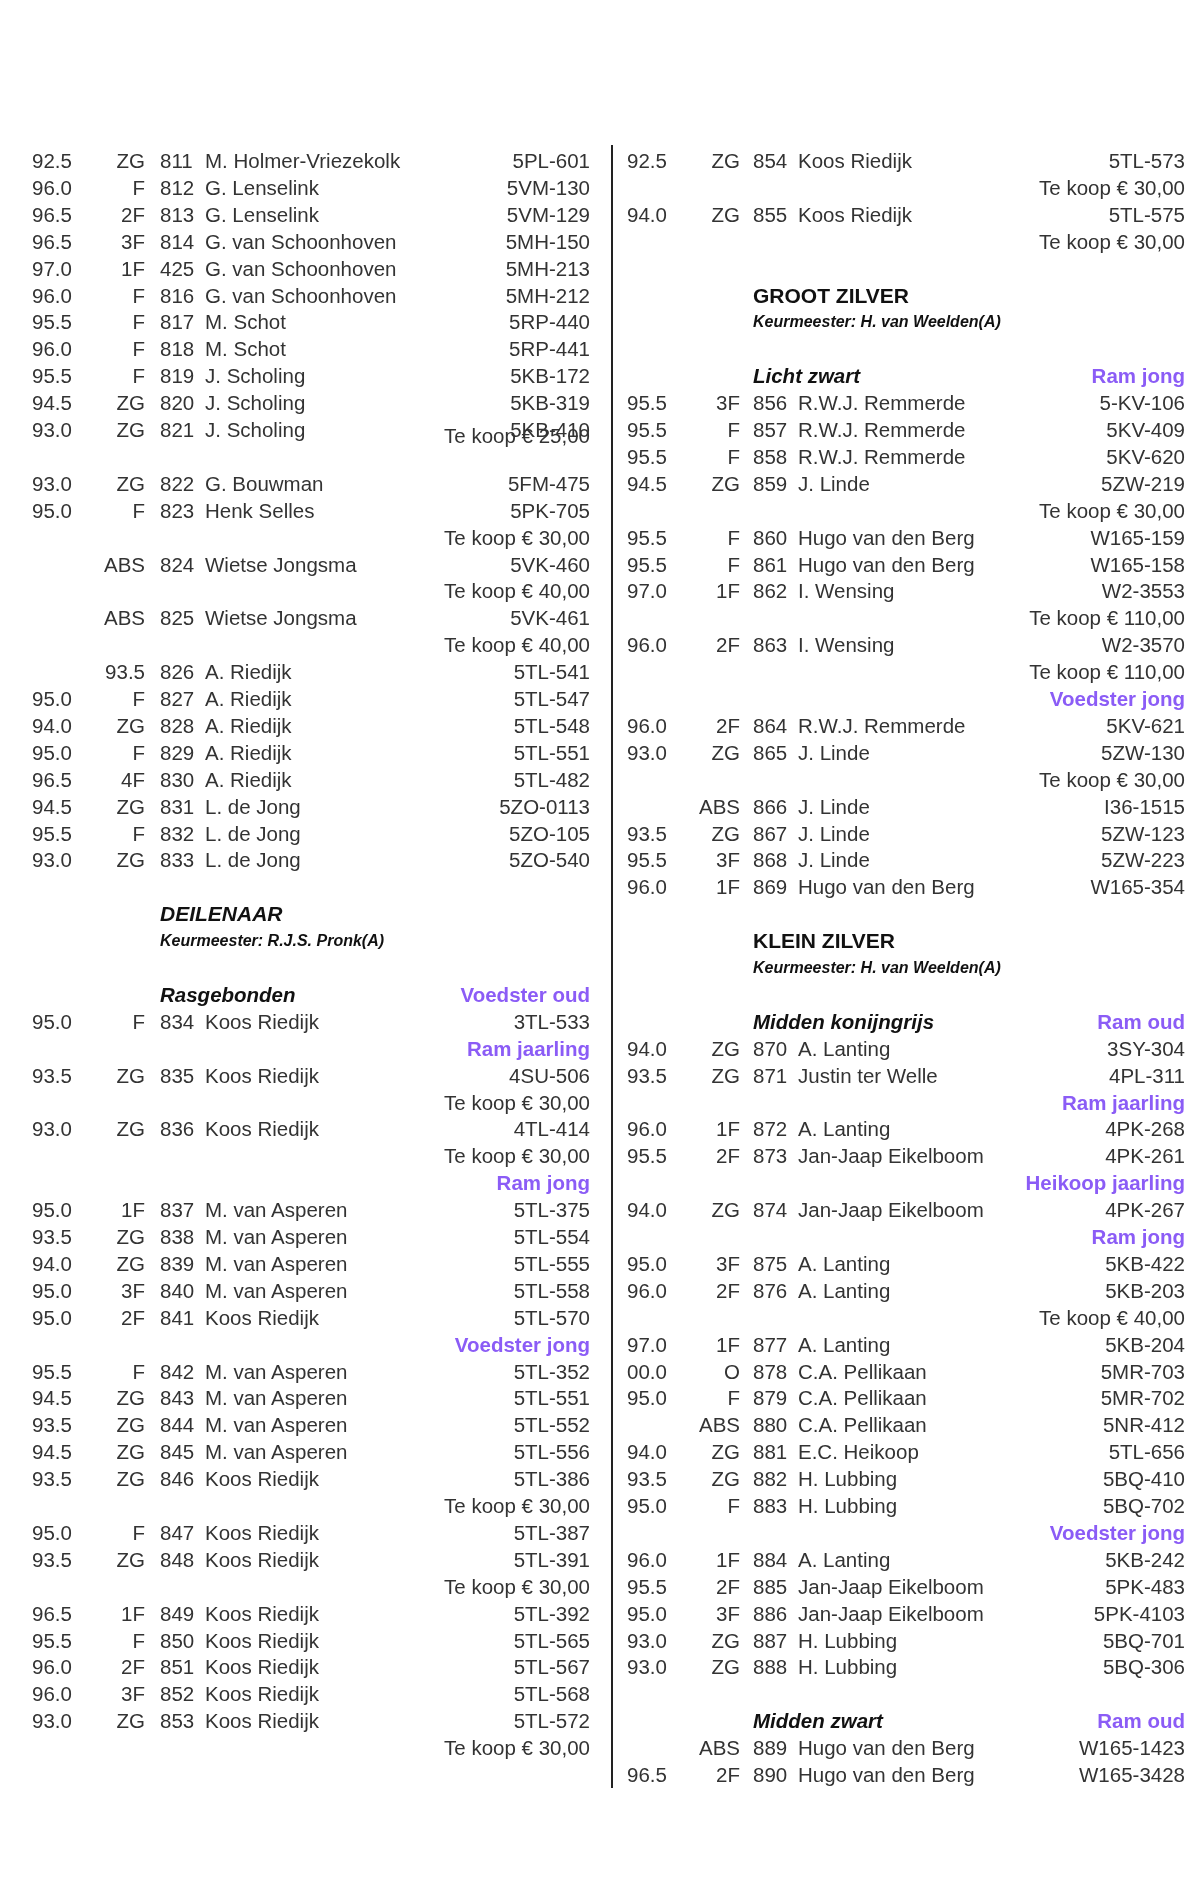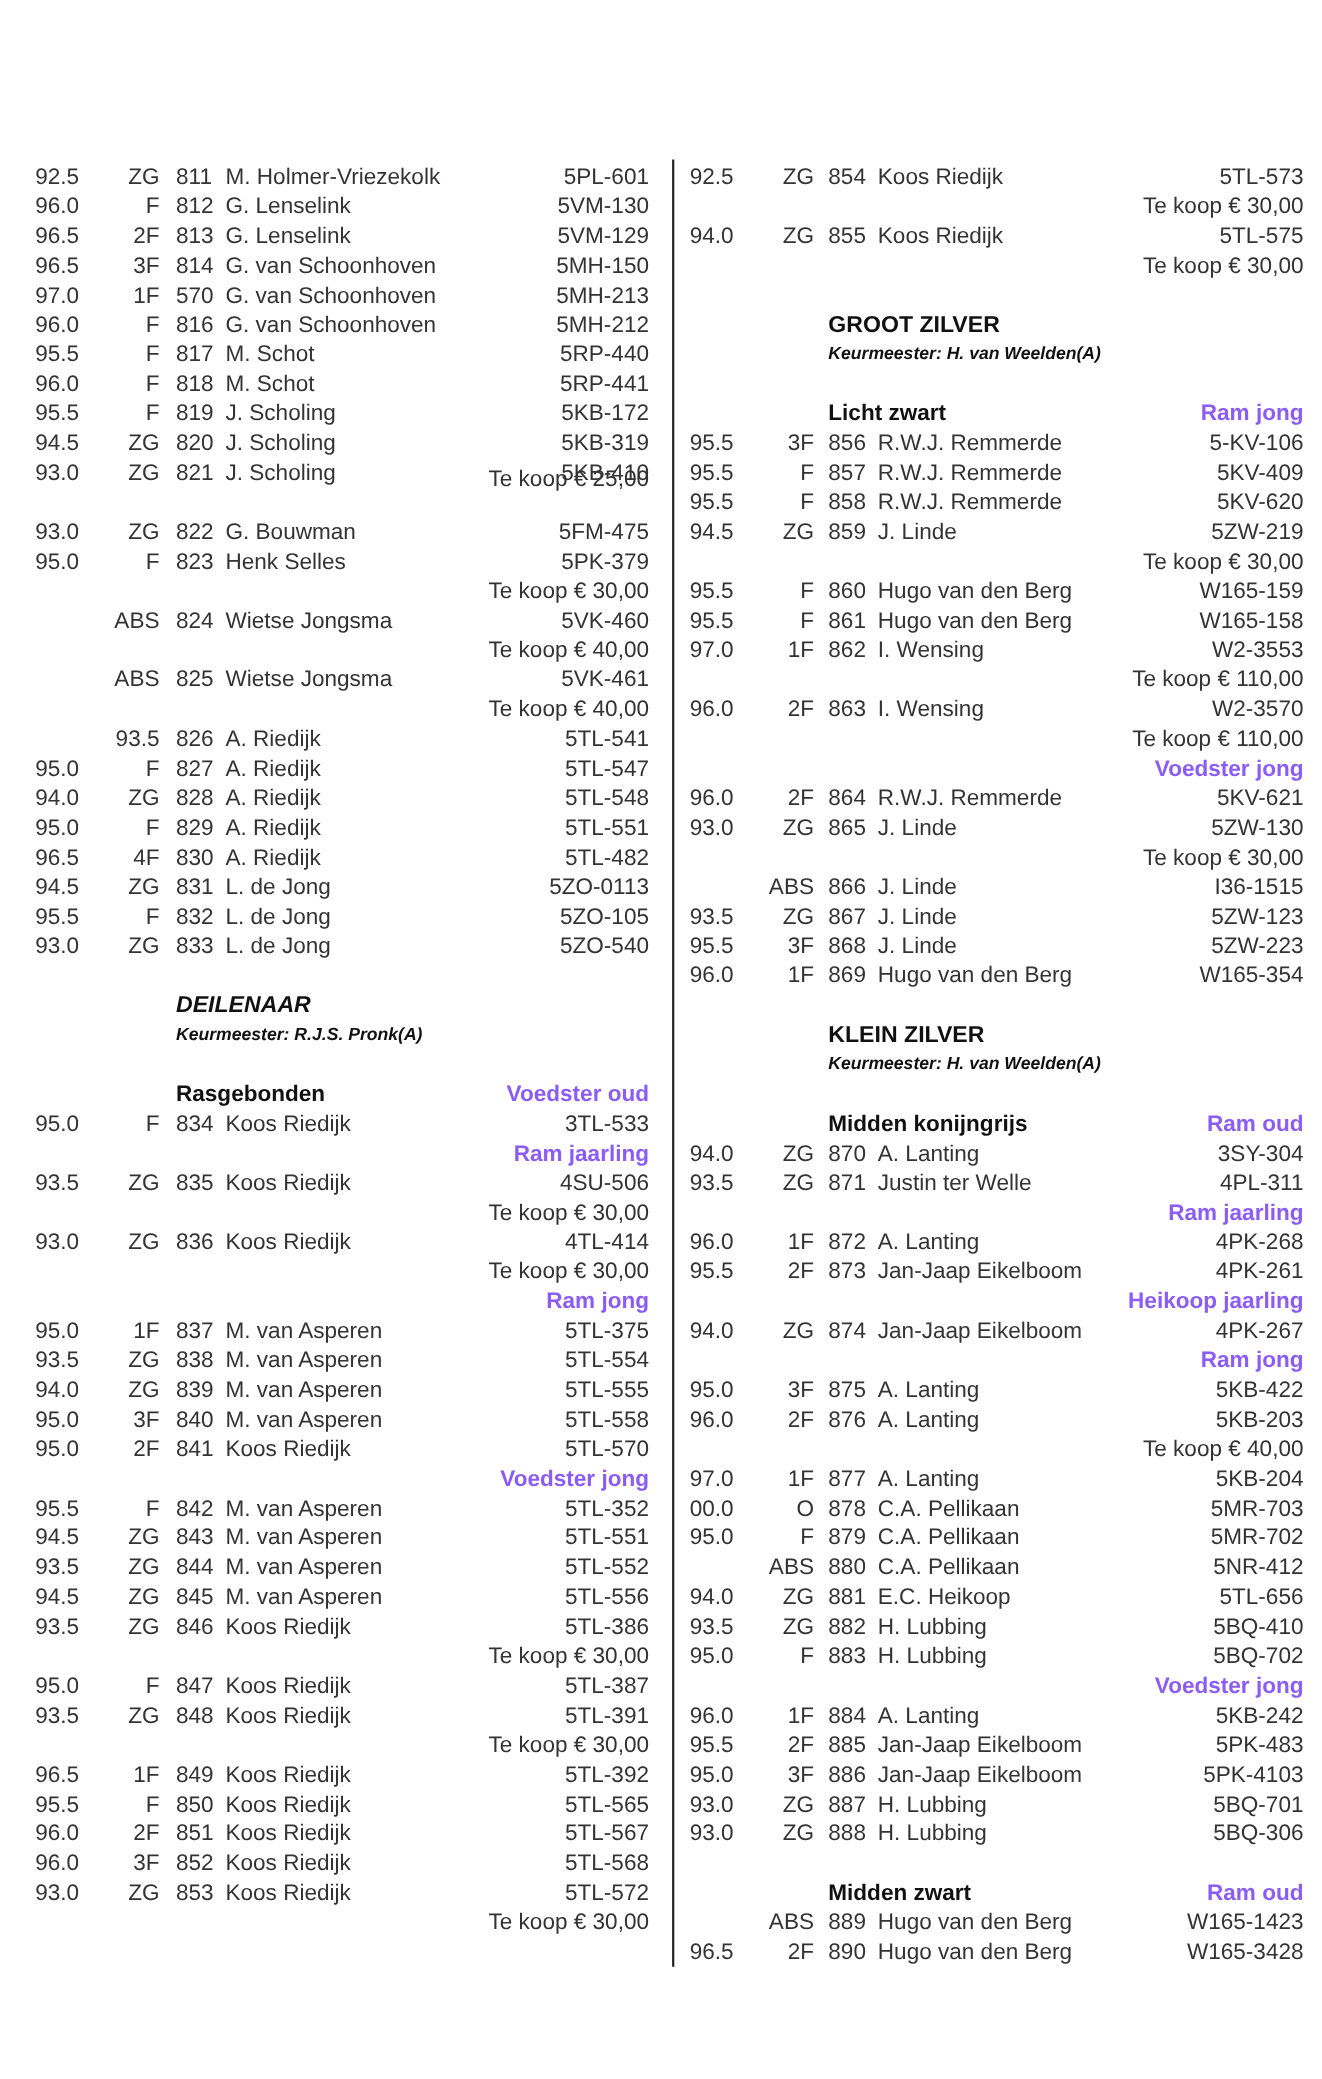--- a/index.html
+++ b/index.html
@@ -23,21 +23,21 @@
   .col-left .reg { right: 20px; }
   .col-right .score { left: 13px; }
   .col-right .pred { right: 462px; }
   .col-right .entry-no { left: 139px; }
   .col-right .owner { left: 184px; }
   .col-right .reg { right: 17px; }
   .section-title { position: absolute; font-weight: bold; color: #111; font-size: 21px; }
   .col-left .section-title, .col-left .judge, .col-left .breed { left: 160px; }
   .col-right .section-title, .col-right .judge, .col-right .breed { left: 139px; }
   .judge { position: absolute; font-weight: bold; font-style: italic; color: #111; font-size: 16px; }
-  .breed { position: absolute; font-weight: bold; color: #111; }
+  .breed { position: absolute; font-weight: bold; font-style: italic; color: #111; }
   .cls { position: absolute; font-weight: bold; color: #8b5cf6; text-align: right; }
   .col-left .cls { right: 20px; }
   .col-right .cls { right: 17px; }
   .price { position: absolute; text-align: right; }
   .col-left .price { right: 20px; }
   .col-right .price { right: 17px; }
 </style>
 </head>
 <body>
 
@@ -67,21 +67,21 @@
       <div class="line" style="top: 227.7px;">
         <span class="score">96.5</span>
         <span class="pred">3F</span>
         <span class="entry-no">814</span>
         <span class="owner">G. van Schoonhoven</span>
         <span class="reg">5MH-150</span>
       </div>
       <div class="line" style="top: 254.6px;">
         <span class="score">97.0</span>
         <span class="pred">1F</span>
-        <span class="entry-no">570</span>
+        <span class="entry-no">425</span>
         <span class="owner">G. van Schoonhoven</span>
         <span class="reg">5MH-213</span>
       </div>
       <div class="line" style="top: 281.5px;">
         <span class="score">96.0</span>
         <span class="pred">F</span>
         <span class="entry-no">816</span>
         <span class="owner">G. van Schoonhoven</span>
         <span class="reg">5MH-212</span>
       </div>
@@ -128,21 +128,21 @@
         <span class="pred">ZG</span>
         <span class="entry-no">822</span>
         <span class="owner">G. Bouwman</span>
         <span class="reg">5FM-475</span>
       </div>
       <div class="line" style="top: 496.7px;">
         <span class="score">95.0</span>
         <span class="pred">F</span>
         <span class="entry-no">823</span>
         <span class="owner">Henk Selles</span>
-        <span class="reg">5PK-379</span>
+        <span class="reg">5PK-705</span>
       </div>
       <div class="line" style="top: 523.6px;">
         <span class="price">Te koop € 30,00</span>
       </div>
       <div class="line" style="top: 550.5px;">
         <span class="score"></span>
         <span class="pred">ABS</span>
         <span class="entry-no">824</span>
         <span class="owner">Wietse Jongsma</span>
         <span class="reg">5VK-460</span>

